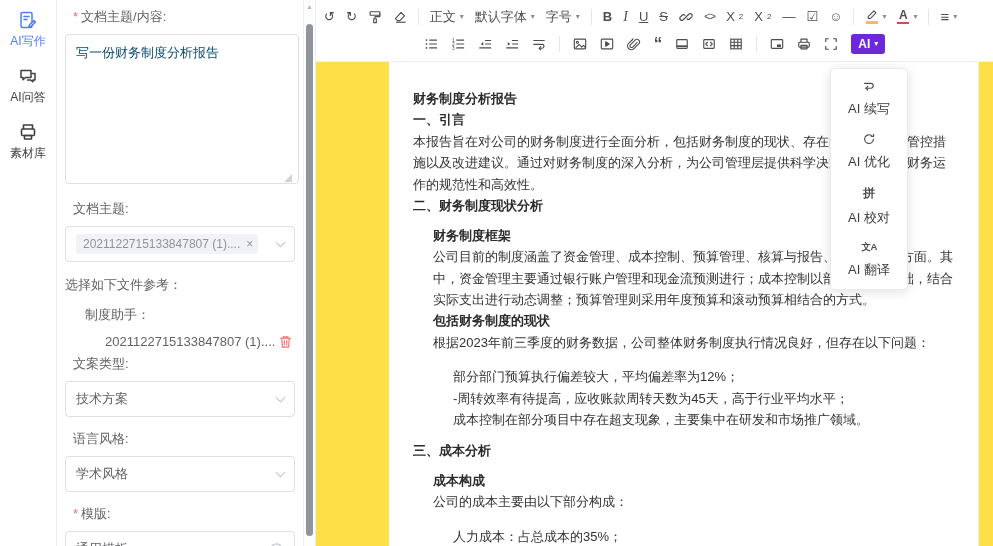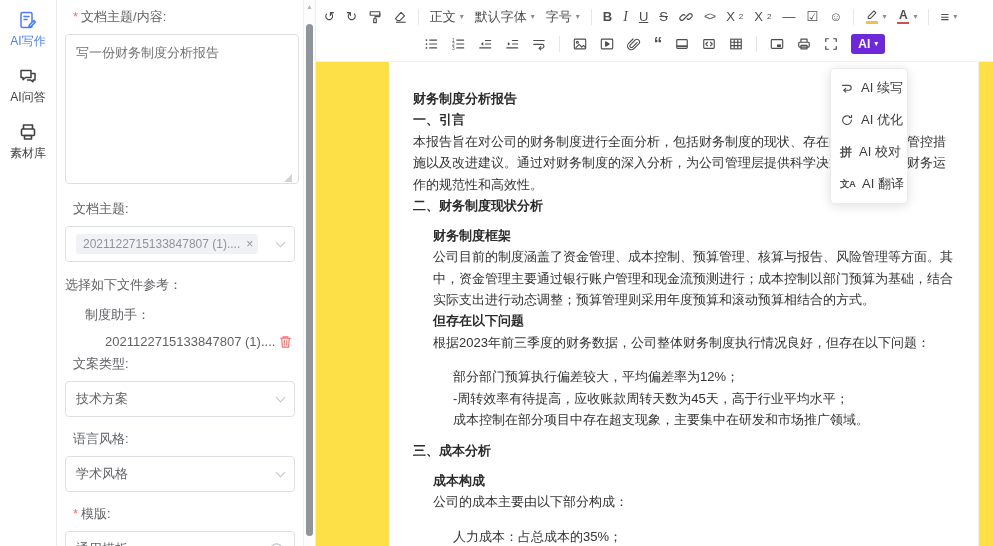--- a/index.html
+++ b/index.html
@@ -18,21 +18,21 @@
   .nav-item .nav-label { font-size:12px; }
   .nav-item.active { color:#4e7df7; }
 
   
   .form-panel { width:246px; flex:0 0 246px; background:#fff; padding:6px 8px 0 8px; position:relative; }
   .f-label { font-size:13px; color:#606266; margin:13px 8px 8px; }
   .f-label:first-child { margin-top:2px; }
   .req { color:#f56c6c; margin-right:3px; }
   textarea.topic {
     width:234px; height:150px; resize:none; border:1px solid #dcdfe6; border-radius:4px;
-    padding:8px 10px; font:13px/1.5 "Liberation Sans","DejaVu Sans",sans-serif; color:#737373; outline:none;
+    padding:8px 10px; font:13px/1.5 "Liberation Sans","DejaVu Sans",sans-serif; color:#0c4a6e; outline:none;
     position:relative;
   }
   .ta-wrap { position:relative; width:230px; }
   .resize-handle { position:absolute; right:3px; bottom:5px; width:0; height:0;
     border-bottom:8px solid #c8c8c8; border-left:8px solid transparent; opacity:.8; }
   .select { width:230px; height:36px; border:1px solid #dcdfe6; border-radius:4px; background:#fff;
             display:flex; align-items:center; padding:0 10px; color:#606266; cursor:pointer; }
   .select .val { flex:1; font-size:13px; white-space:nowrap; overflow:hidden; }
   .chev { width:7px; height:7px; border-right:1.3px solid #c0c4cc; border-bottom:1.3px solid #c0c4cc;
           transform:rotate(45deg); margin-top:-4px; flex:0 0 auto; }
@@ -81,21 +81,21 @@
   .i1 { padding-left:20px; }
   .i2 { padding-left:40px; }
   .mt8 { margin-top:8px; }
   .mt9 { margin-top:9px; }
   .mt13 { margin-top:13px; }
 
   
   .ai-menu { position:absolute; left:514px; top:68px; width:78px; background:#fff; z-index:20;
              border:1px solid #ebebeb; border-radius:4px; box-shadow:0 2px 12px rgba(0,0,0,.12); padding:3px 0; }
   .ai-menu-item { display:flex; align-items:center; gap:7px; padding:7px 9px; cursor:pointer;
-                  font-size:13px; color:#3d3d40; white-space:nowrap; }
+                  font-size:13px; color:#3d3d40; white-space:nowrap;flex-direction:column; }
   .mi-glyph { font-size:12px; font-weight:700; color:#4e4e52; width:15px; text-align:center; }
   .mi-glyph.small { font-size:9.5px; letter-spacing:-.5px; }
 </style>
 </head>
 <body>
 
 <div class="sidebar">
   <div class="nav-item active">
     <span>
       <svg width="20" height="20" viewBox="0 0 20 20" fill="none" stroke="currentColor" stroke-width="1.5" stroke-linecap="round" stroke-linejoin="round">
@@ -369,21 +369,21 @@
   </div>
 
   <div class="canvas">
     <div class="page">
       <div class="dh">财务制度分析报告</div>
       <div class="dh">一、引言</div>
       <div>本报告旨在对公司的财务制度进行全面分析，包括财务制度的现状、存在的问题、风险管控措施以及改进建议。通过对财务制度的深入分析，为公司管理层提供科学决策依据，确保财务运作的规范性和高效性。</div>
       <div class="dh">二、财务制度现状分析</div>
       <div class="dh i1 mt8">财务制度框架</div>
       <div class="i1">公司目前的制度涵盖了资金管理、成本控制、预算管理、核算与报告、风险管理等方面。其中，资金管理主要通过银行账户管理和现金流预测进行；成本控制以部门预算为基础，结合实际支出进行动态调整；预算管理则采用年度预算和滚动预算相结合的方式。</div>
-      <div class="dh i1">但存在以下问题</div>
+      <div class="dh i1">包括财务制度的现状</div>
       <div class="i1">根据2023年前三季度的财务数据，公司整体财务制度执行情况良好，但存在以下问题：</div>
       <div class="i2 mt13">部分部门预算执行偏差较大，平均偏差率为12%；</div>
       <div class="i2">-周转效率有待提高，应收账款周转天数为45天，高于行业平均水平；</div>
       <div class="i2">成本控制在部分项目中存在超支现象，主要集中在研发和市场推广领域。</div>
       <div class="dh mt9">三、成本分析</div>
       <div class="dh i1 mt9">成本构成</div>
       <div class="i1">公司的成本主要由以下部分构成：</div>
       <div class="i2 mt13">人力成本：占总成本的35%；</div>
     </div>
   </div>

